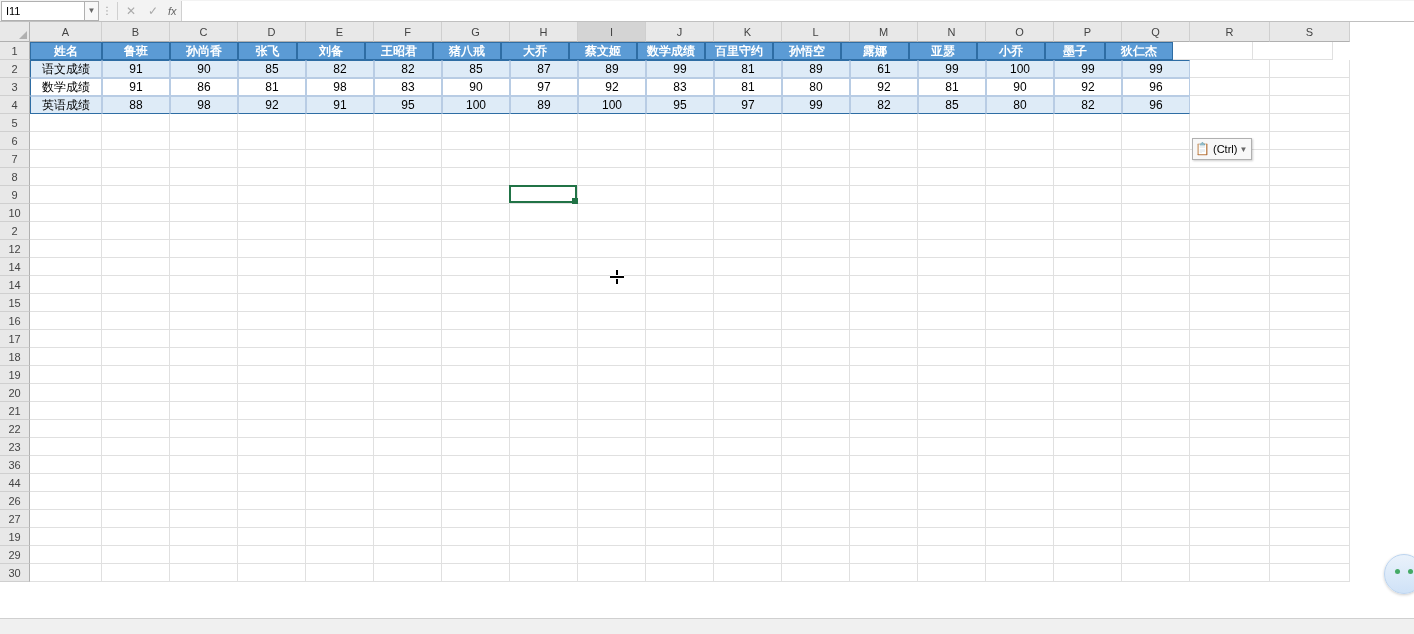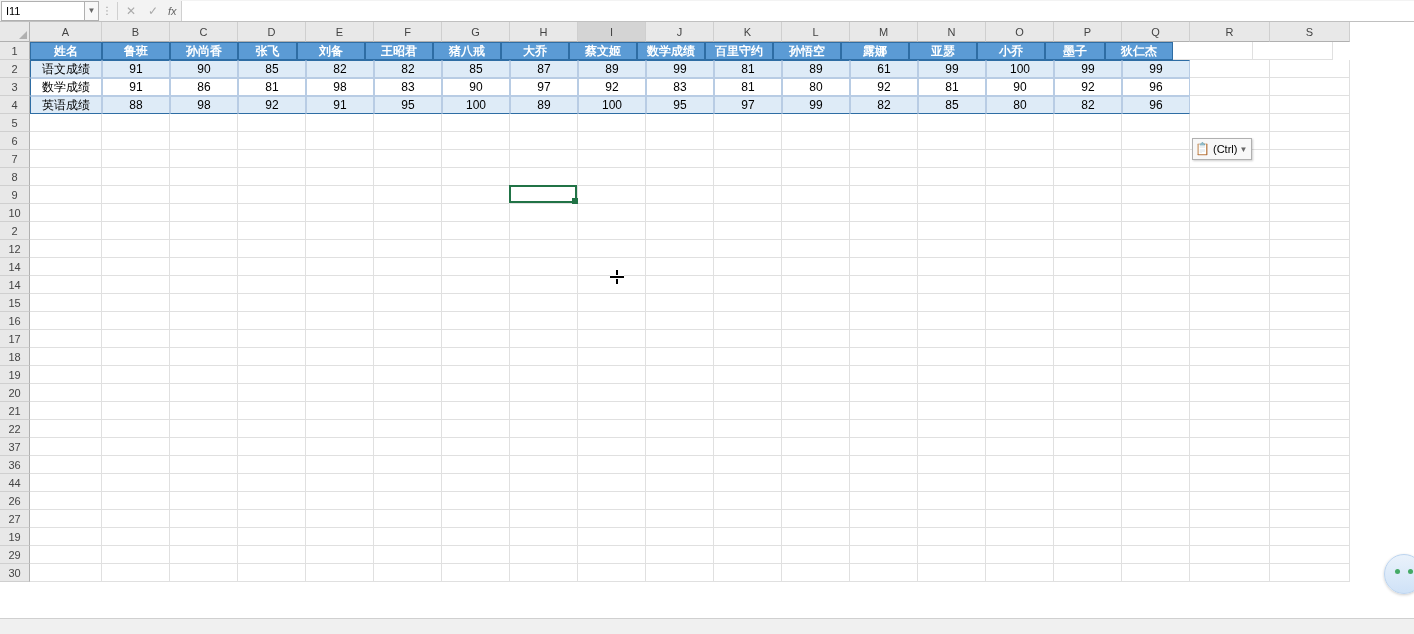--- a/index.html
+++ b/index.html
@@ -125,21 +125,21 @@
       <div class="row-header">14</div>
       <div class="row-header">14</div>
       <div class="row-header">15</div>
       <div class="row-header">16</div>
       <div class="row-header">17</div>
       <div class="row-header">18</div>
       <div class="row-header">19</div>
       <div class="row-header">20</div>
       <div class="row-header">21</div>
       <div class="row-header">22</div>
-      <div class="row-header">37</div>
+      <div class="row-header">23</div>
       <div class="row-header">36</div>
       <div class="row-header">44</div>
       <div class="row-header">26</div>
       <div class="row-header">27</div>
       <div class="row-header">19</div>
       <div class="row-header">29</div>
       <div class="row-header">30</div>
     </div>
   <div class="cells" id="cells">
       <div class="row">

